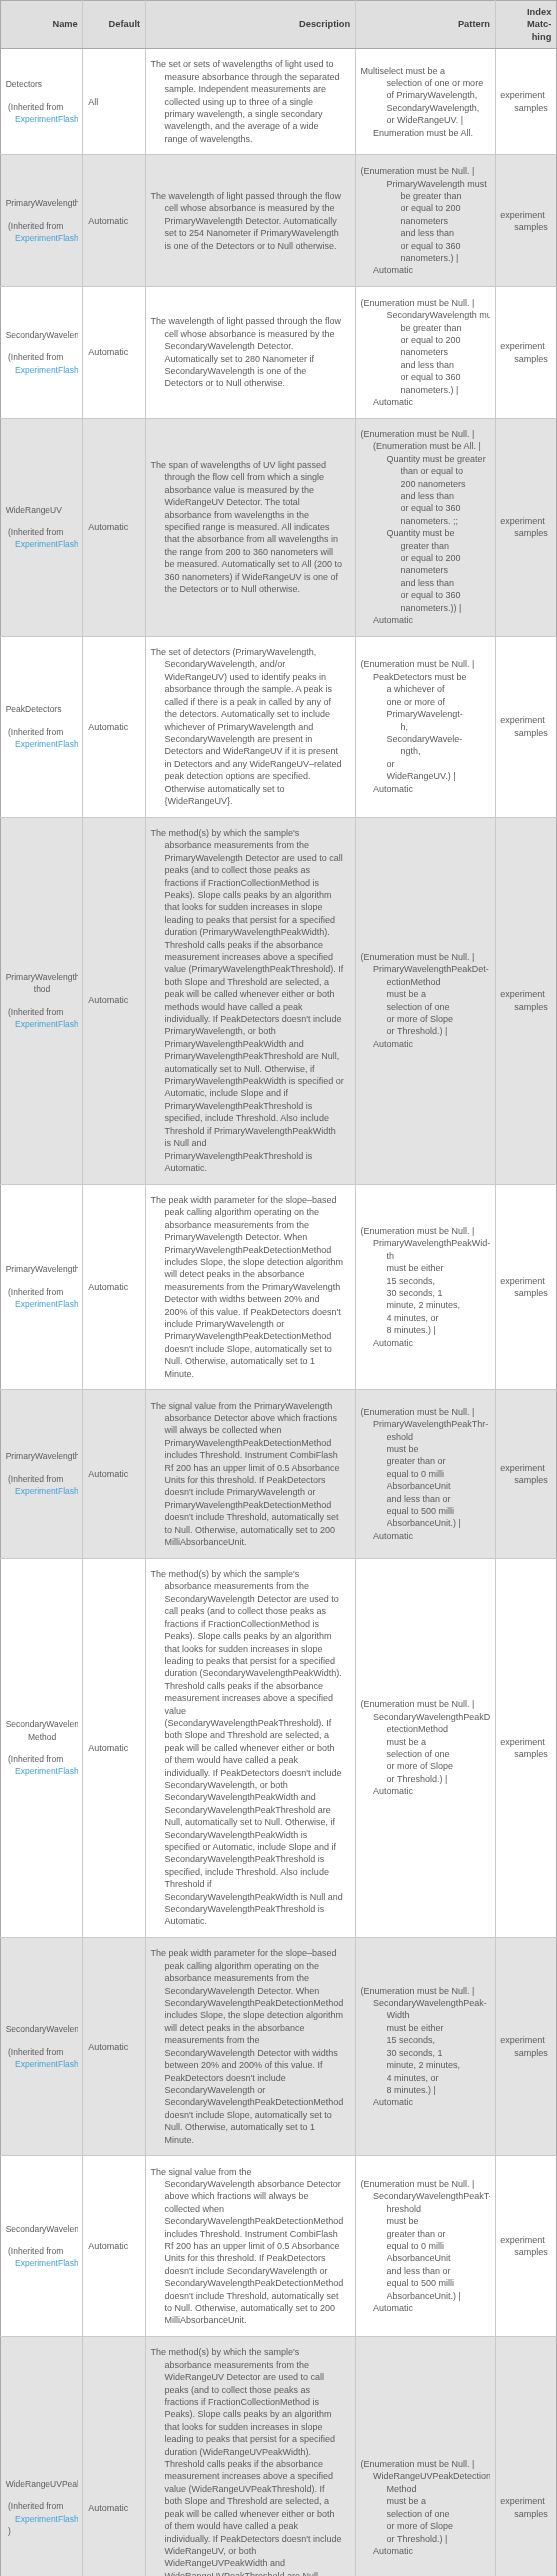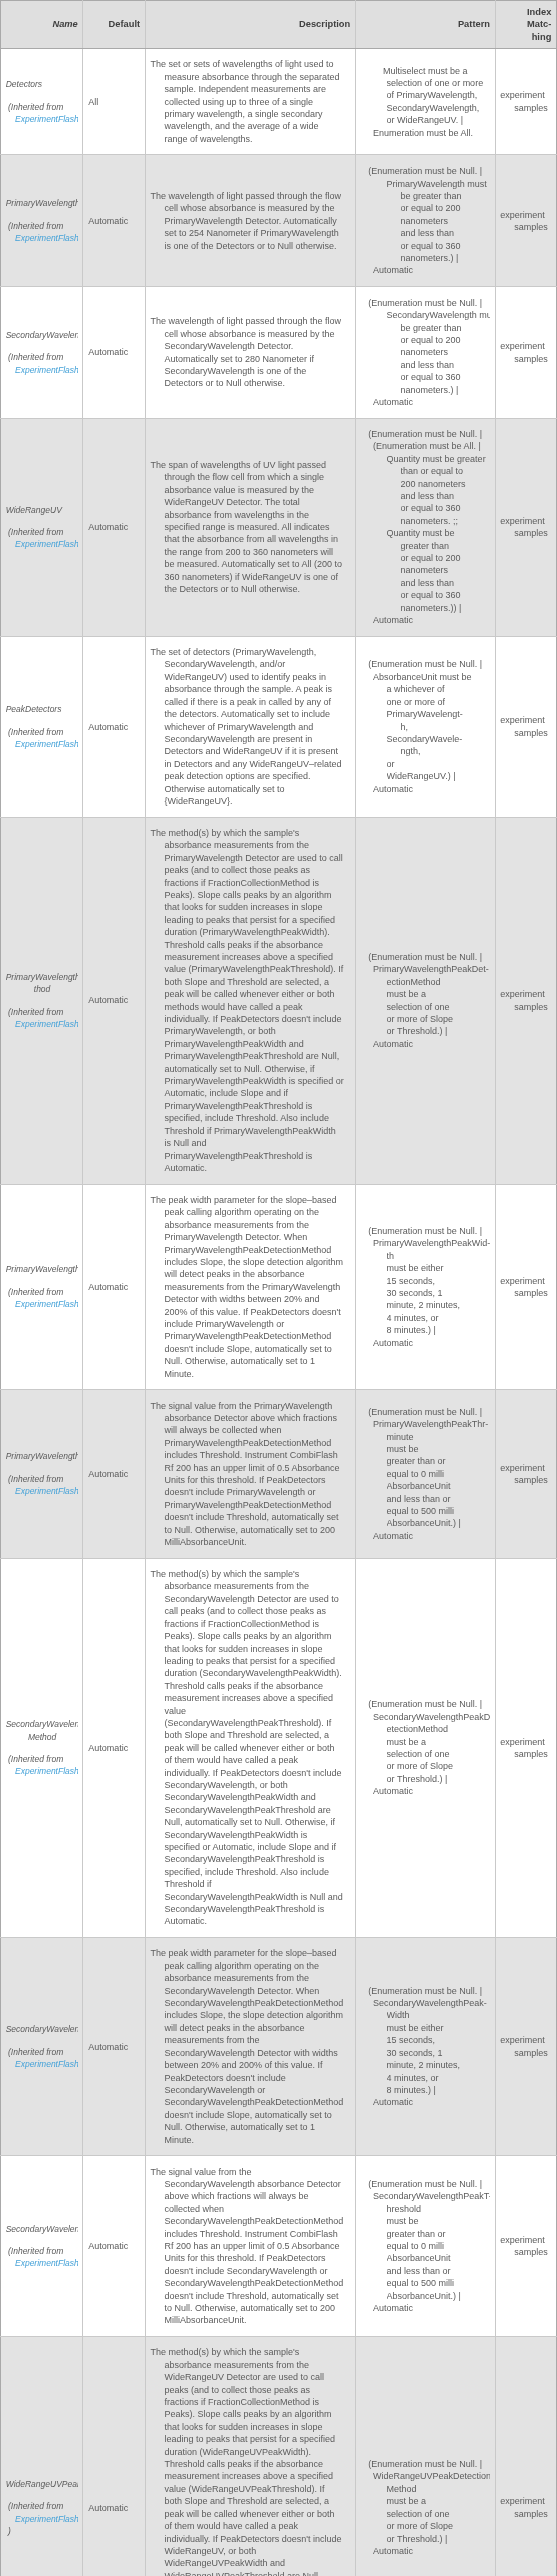--- a/index.html
+++ b/index.html
@@ -4,21 +4,21 @@
 <style>
   html,body{margin:0;padding:0;background:#ffffff;}
   body{width:558px;font-family:"Liberation Sans", sans-serif;-webkit-font-smoothing:antialiased;}
   #tbl{display:table;width:556px;table-layout:fixed;border:0.8px solid #a9a9a9;border-collapse:collapse;color:#5c5c5c;}
   .tr{display:table-row;background:#ffffff;}
   .tr.shaded{background:#e3e3e3;}
   .thead{display:table-row;background:#dfdfdf;height:48px;}
   .th,.td{display:table-cell;vertical-align:middle;box-sizing:border-box;border-right:0.8px solid #c9c9c9;border-bottom:0.8px solid #c9c9c9;}
   .th{font-weight:bold;color:#404040;font-size:9.3px;line-height:12.4px;padding:4.7px 4.7px;}
   .thead .th{border-bottom:0.8px solid #a9a9a9;text-align:right;}
-  .c-name{width:82px;font-style:italic;}
+  .c-name{width:82px;}
   .c-default{width:62px;}
   .c-desc{width:209px;}
   .c-pattern{width:139px;padding-left:32px;}
   .c-index{width:61px;border-right:none;}
   .td{font-size:9px;line-height:12.4px;padding:9.3px 4.7px;}
   .td.c-name{font-size:8.5px;padding-right:4px;}
   
   #tbl>.tr:nth-child(2){height:84px}
   #tbl>.tr:nth-child(3){height:132px}
   #tbl>.tr:nth-child(4){height:113px}
@@ -37,21 +37,21 @@
   .nline{white-space:nowrap;overflow:hidden;}
   .nline.cont{text-align:center;}
   .inh{margin-top:10px;padding-left:2.3px;white-space:nowrap;overflow:hidden;}
   .inh-link{padding-left:9.3px;color:#45a2d8;white-space:nowrap;overflow:hidden;cursor:pointer;}
   .inh-suffix{padding-left:2.3px;}
   
   .hang{padding-left:14px;text-indent:-14px;}
   .c-desc .hang{padding-right:6.2px;}
   
   .pline{white-space:nowrap;overflow:hidden;}
-  .ind0{margin-left:0;text-align:center;}
+  .ind0{margin-left:0;}
   .ind1{margin-left:12.4px;}
   .ind2{margin-left:26px;}
   .ind3{margin-left:40px;}
   
   .hline.cont{padding-left:14px;}
 </style>
 </head>
 <body>
 
 <div id="tbl">
@@ -217,21 +217,21 @@
     </div>
     <div class="td c-default">
       <div class="hang">Automatic</div>
     </div>
     <div class="td c-desc">
       <div class="hang">The set of detectors (PrimaryWavelength, SecondaryWavelength, and/or WideRangeUV) used to identify peaks in absorbance through the sample. A peak is called if there is a peak in called by any of the detectors.  Automatically set to include whichever of PrimaryWavelength and SecondaryWavelength are present in Detectors and WideRangeUV if it is present in Detectors and any WideRangeUV–related peak detection options are specified. Otherwise automatically set to {WideRangeUV}.</div>
     </div>
     <div class="td c-pattern">
       <div>
           <div class="pline ind0">(Enumeration must be Null. |</div>
-          <div class="pline ind1">AbsorbanceUnit must be</div>
+          <div class="pline ind1">PeakDetectors must be</div>
           <div class="pline ind2">a whichever of</div>
           <div class="pline ind2">one or more of</div>
           <div class="pline ind2">PrimaryWavelengt-</div>
           <div class="pline ind3">h,</div>
           <div class="pline ind2">SecondaryWavele-</div>
           <div class="pline ind3">ngth,</div>
           <div class="pline ind2">or</div>
           <div class="pline ind2">WideRangeUV.) |</div>
           <div class="pline ind1">Automatic</div>
         </div>
@@ -317,21 +317,21 @@
     <div class="td c-default">
       <div class="hang">Automatic</div>
     </div>
     <div class="td c-desc">
       <div class="hang">The signal value from the PrimaryWavelength absorbance Detector above which fractions will always be collected when PrimaryWavelengthPeakDetectionMethod includes Threshold. Instrument CombiFlash Rf 200 has an upper limit of 0.5 Absorbance Units for this threshold.  If PeakDetectors doesn't include PrimaryWavelength or PrimaryWavelengthPeakDetectionMethod doesn't include Threshold, automatically set to Null. Otherwise, automatically set to 200 MilliAbsorbanceUnit.</div>
     </div>
     <div class="td c-pattern">
       <div>
           <div class="pline ind0">(Enumeration must be Null. |</div>
           <div class="pline ind1">PrimaryWavelengthPeakThr-</div>
-          <div class="pline ind2">minute</div>
+          <div class="pline ind2">eshold</div>
           <div class="pline ind2">must be</div>
           <div class="pline ind2">greater than or</div>
           <div class="pline ind2">equal to 0 milli</div>
           <div class="pline ind2">AbsorbanceUnit</div>
           <div class="pline ind2">and less than or</div>
           <div class="pline ind2">equal to 500 milli</div>
           <div class="pline ind2">AbsorbanceUnit.) |</div>
           <div class="pline ind1">Automatic</div>
         </div>
     </div>

